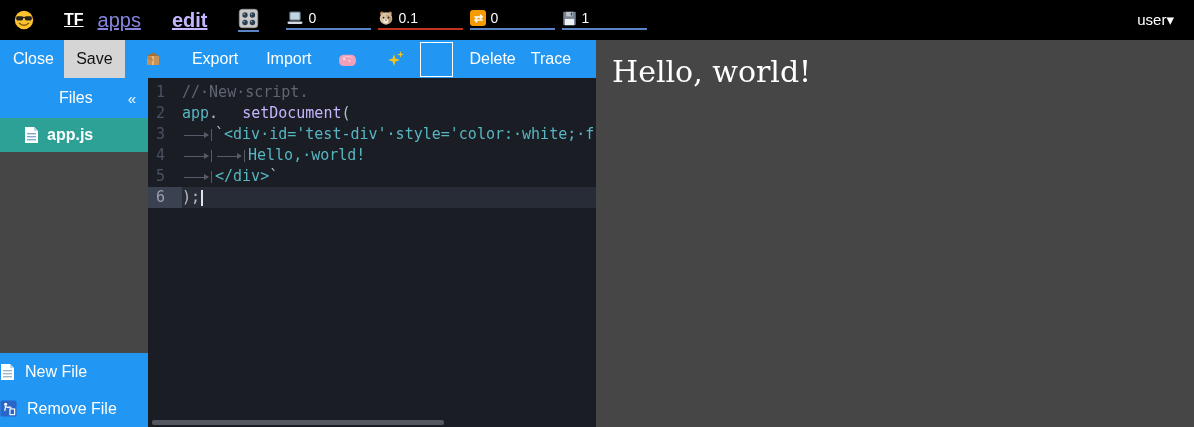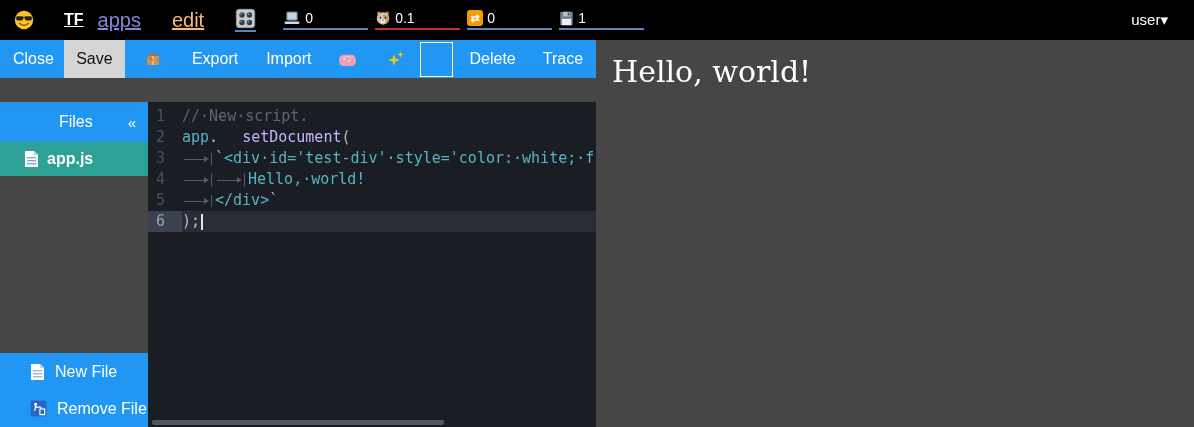--- a/index.html
+++ b/index.html
@@ -14,59 +14,59 @@
   
   .topbar {
     height:40px; flex:0 0 40px; background:#000; color:#fff;
     display:flex; align-items:center; font-size:15px;
   }
   .tb-left { display:flex; align-items:center; padding-left:13px; }
   .logo { margin-right:29px; line-height:0; cursor:pointer; }
   .brand { color:#fff; font-weight:600; text-decoration:underline; margin-right:14px; font-size:16px; }
   .tb-link { text-decoration:underline; margin-right:31px; font-size:20px; cursor:pointer; }
   .tb-link.visited { color:#8585dd; }
-  .tb-link.normal { color:#fdba74; }
+  .tb-link.normal { color:#c4b5fd;font-weight:bold; }
   .knobs { margin-right:27px; line-height:0; border-bottom:2px solid #5b84c4; padding-bottom:1px; cursor:pointer; }
   .counter {
     display:inline-flex; align-items:center; gap:4px;
     width:85px; margin-right:7px; padding-bottom:2px;
     border-bottom:2px solid #5b84c4; font-size:14px; color:#fff;
   }
   .counter.red { border-bottom-color:#c33322; }
   .cicon { line-height:0; }
   .sync-badge {
     display:inline-flex; width:16px; height:16px; border-radius:3px;
     background:#f59b00; color:#fff; font-size:11px; font-weight:bold;
     align-items:center; justify-content:center;
   }
-  .user-menu { margin-left:auto; padding-right:26px; font-size:15px; cursor:pointer; }
+  .user-menu { margin-left:auto; padding-right:20px; font-size:15px; cursor:pointer; }
 
   
   .main { flex:1; display:flex; min-height:0; }
-  .left-col { width:596px; flex:0 0 596px; display:flex; flex-direction:column;gap:24px; }
+  .left-col { width:596px; flex:0 0 596px; display:flex; flex-direction:column; }
 
   
   .toolbar {
     height:38px; flex:0 0 38px; background:#2196f3; color:#fff;
     display:flex; align-items:center; font-size:16px;
   }
   .tbtn { cursor:pointer; }
   .t-close { margin-left:13px; }
   .t-save {
     margin-left:10px; width:61px; height:38px; background:#d5d5d5; color:#111;
     display:flex; align-items:center; justify-content:center;
   }
   .t-package { margin-left:19px; line-height:0; }
   .t-export { margin-left:30px; }
   .t-import { margin-left:28px; }
   .t-soap { margin-left:26px; line-height:0; }
   .t-sparkles { margin-left:30px; line-height:0; }
   .t-swatch { margin-left:15px; width:33px; height:35px; border:1px solid #fff; }
   .t-delete { margin-left:17px; }
-  .t-trace { margin-left:27px; }
+  .t-trace { margin-left:15px; }
 
   
   .workspace { flex:1; display:flex; min-height:0; }
 
   
   .sidebar { width:148px; flex:0 0 148px; display:flex; flex-direction:column; background:#464646; }
   .files-header {
     height:40px; flex:0 0 40px; background:#2196f3; color:#fff;
     display:flex; align-items:center; font-size:16px;
   }
@@ -74,21 +74,21 @@
   .collapse { padding-right:12px; font-size:15px; cursor:pointer; }
   .file-item {
     height:34px; flex:0 0 34px; background:#2da196; color:#fff;
     display:flex; align-items:center; gap:8px; padding-left:24px;
     font-size:16px; font-weight:bold; cursor:pointer;
   }
   .sidebar-fill { flex:1; background:#464646; }
   .sidebar-bottom { background:#2196f3; }
   .sb-btn {
     height:37px; display:flex; align-items:center; gap:10px;
-    padding-left:30px; color:#fff; font-size:16px; cursor:pointer;
+    color:#fff; font-size:16px; cursor:pointer;
   }
   .sb-btn .ic { line-height:0; }
 
   
   .editor {
     flex:1; background:#1a1d24; position:relative; overflow:hidden;
     font-family:"DejaVu Sans Mono", monospace; font-size:15px;
     padding-top:4px;
   }
   .code-line { display:flex; height:21px; line-height:21px; }

